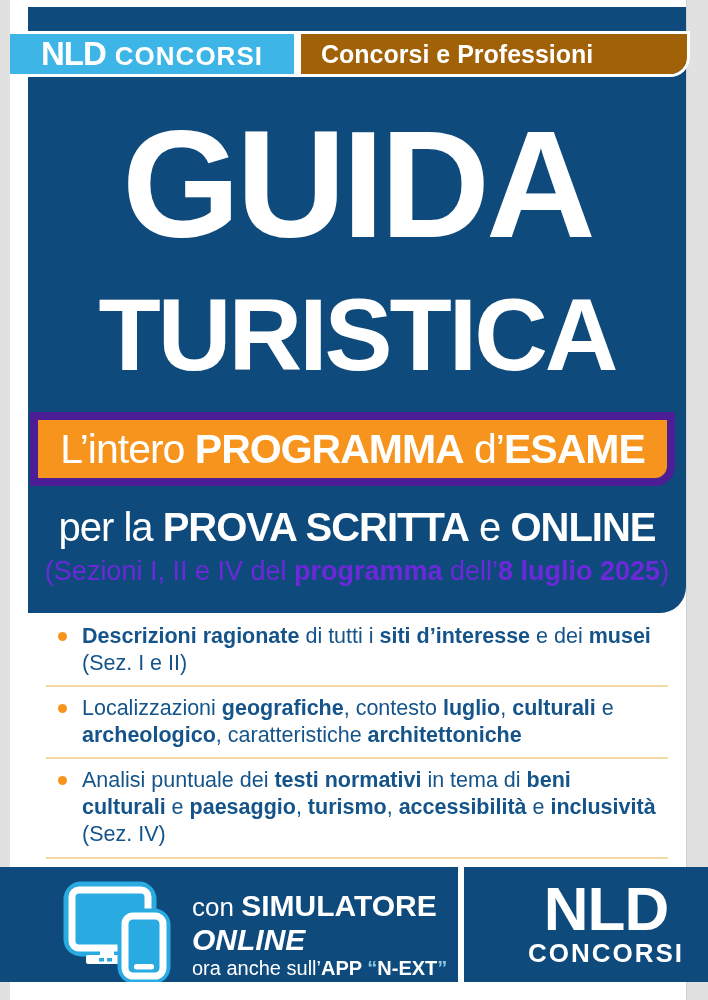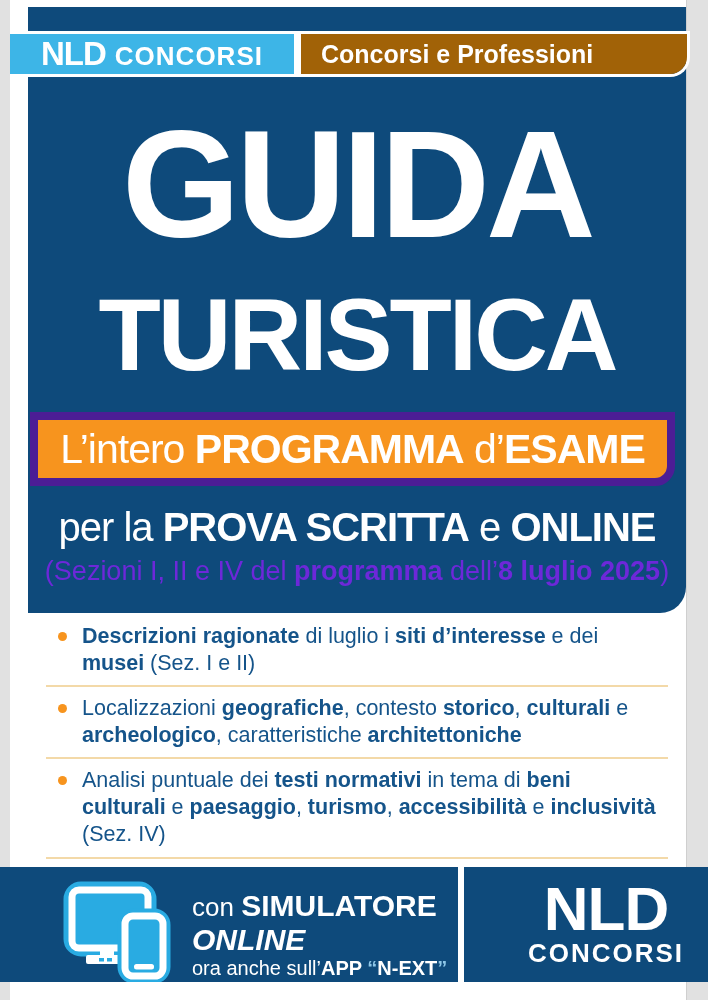--- a/index.html
+++ b/index.html
@@ -102,25 +102,25 @@
 
   <div class="exam-banner"><span>L’intero </span><span class="b">PROGRAMMA</span><span> d’</span><span class="b">ESAME</span></div>
 
   <div class="subtitle"><span>per la </span><span class="b">PROVA SCRITTA</span><span> e </span><span class="b">ONLINE</span></div>
   <div class="program-note"><span>(Sezioni I, II e IV del </span><span class="b">programma</span><span> dell’</span><span class="b">8 luglio 2025</span><span>)</span></div>
 
   <div class="features">
     <ul>
       <li>
         <span class="dot"></span>
-        <span><span class="b">Descrizioni ragionate</span><span> di luglio i </span><span class="b">siti d’interesse</span><span> e dei </span><span class="b">musei</span><span> (Sez. I e II)</span></span>
+        <span><span class="b">Descrizioni ragionate</span><span> di tutti i </span><span class="b">siti d’interesse</span><span> e dei </span><span class="b">musei</span><span> (Sez. I e II)</span></span>
       </li>
       <li>
         <span class="dot"></span>
-        <span><span>Localizzazioni </span><span class="b">geografiche</span><span>, contesto </span><span class="b">storico</span><span>, </span><span class="b">culturali</span><span> e </span><span class="b">archeologico</span><span>, caratteristiche </span><span class="b">architettoniche</span></span>
+        <span><span>Localizzazioni </span><span class="b">geografiche</span><span>, contesto </span><span class="b">luglio</span><span>, </span><span class="b">culturali</span><span> e </span><span class="b">archeologico</span><span>, caratteristiche </span><span class="b">architettoniche</span></span>
       </li>
       <li>
         <span class="dot"></span>
         <span><span>Analisi puntuale dei </span><span class="b">testi normativi</span><span> in tema di </span><span class="b">beni culturali</span><span> e </span><span class="b">paesaggio</span><span>, </span><span class="b">turismo</span><span>, </span><span class="b">accessibilità</span><span> e </span><span class="b">inclusività</span><span> (Sez. IV)</span></span>
       </li>
       <li>
         <span class="dot"></span>
         <span><span class="b">Quiz</span><span> e </span><span class="b">Simulazioni</span><span> d’esame</span></span>
       </li>
     </ul>

